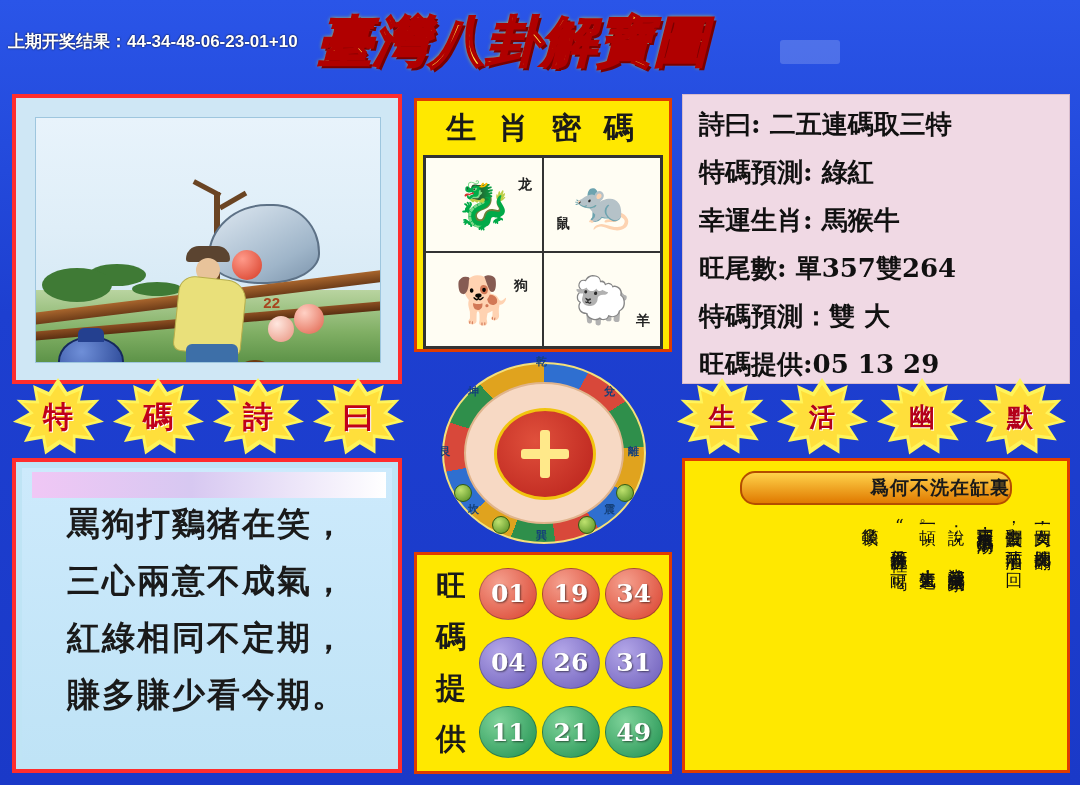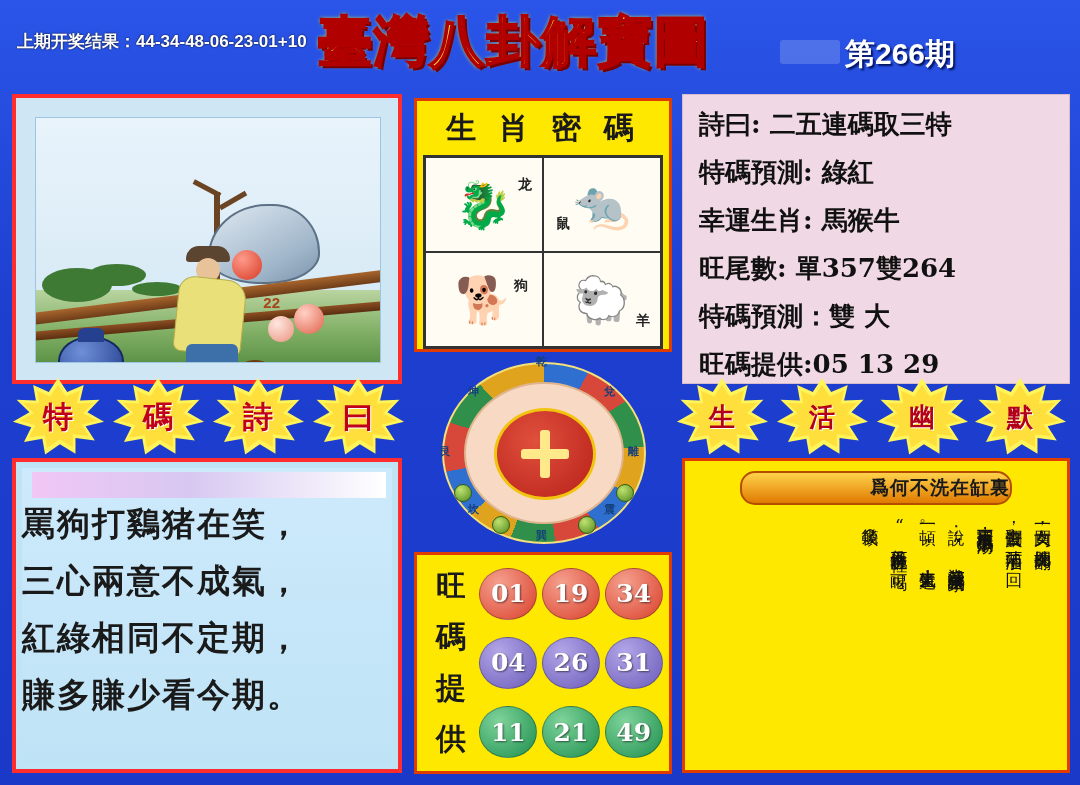--- a/index.html
+++ b/index.html
@@ -16,31 +16,31 @@
   }
   
   .header {
     position:absolute; left:0; top:0; width:1080px; height:88px;
   }
   .prev-result {
     position:absolute; left:8px; top:30px;
     color:#ffffff; font-size:17px; font-weight:bold;
     letter-spacing:0px;
     text-shadow:0 0 2px #000;
-    margin-left:9px;
   }
   .main-title {
     position:absolute; left:318px; top:6px;
     font-family:"DejaVu Serif", serif;
     font-size:54px; font-weight:bold;
     color:#ffe84a;
     -webkit-text-stroke:2px #b00000;
     text-shadow:3px 3px 0 #7a0000, 0 0 4px #ff0;
     letter-spacing:2px;
     white-space:nowrap;
+    font-style:italic;
   }
   .ghost-stamp {
     position:absolute; left:780px; top:40px;
     width:60px; height:24px;
     background:rgba(255,255,255,0.18);
     border-radius:3px;
   }
   .issue {
     position:absolute; left:845px; top:34px;
     font-size:30px; font-weight:bold; color:#ffffff;
@@ -147,21 +147,21 @@
     background:linear-gradient(180deg,#cdeafc 0%, #bfe3f6 100%);
     position:relative;
   }
   .poem-bar {
     position:absolute; left:10px; top:4px; width:354px; height:26px;
     background:linear-gradient(90deg,#f0c7f5,#d7c8f1 45%,#ffffff);
   }
   .poem-lines {
     position:absolute; left:0; top:34px; width:100%;
     display:flex; flex-direction:column; gap:12px;
-    align-items:flex-start;
+    align-items:center;
   }
   .poem-line {
     font-family:"DejaVu Serif", serif;
     font-size:33px; font-weight:bold; color:#1a1a1a;
     letter-spacing:2px; white-space:nowrap;
   }
 
   
   .zodiac-panel {
     left:414px; top:98px; width:258px; height:254px;
@@ -308,21 +308,20 @@
 </style>
 </head>
 <body>
 
 <div class="page">
 
   <div class="header">
     <div class="prev-result">上期开奖结果：44-34-48-06-23-01+10</div>
     <div class="main-title">臺灣八卦解寶圖</div>
     <div class="ghost-stamp"></div>
-    <div class="issue">第266期</div>
   </div>
 
   <div class="panel pic-panel">
     <div class="pic-inner">
       <div class="ground"></div>
       <div class="bush"></div>
       <div class="tree"></div>
       <div class="rock"></div>
       <div class="pole"></div>
       <div class="pole2"></div>

